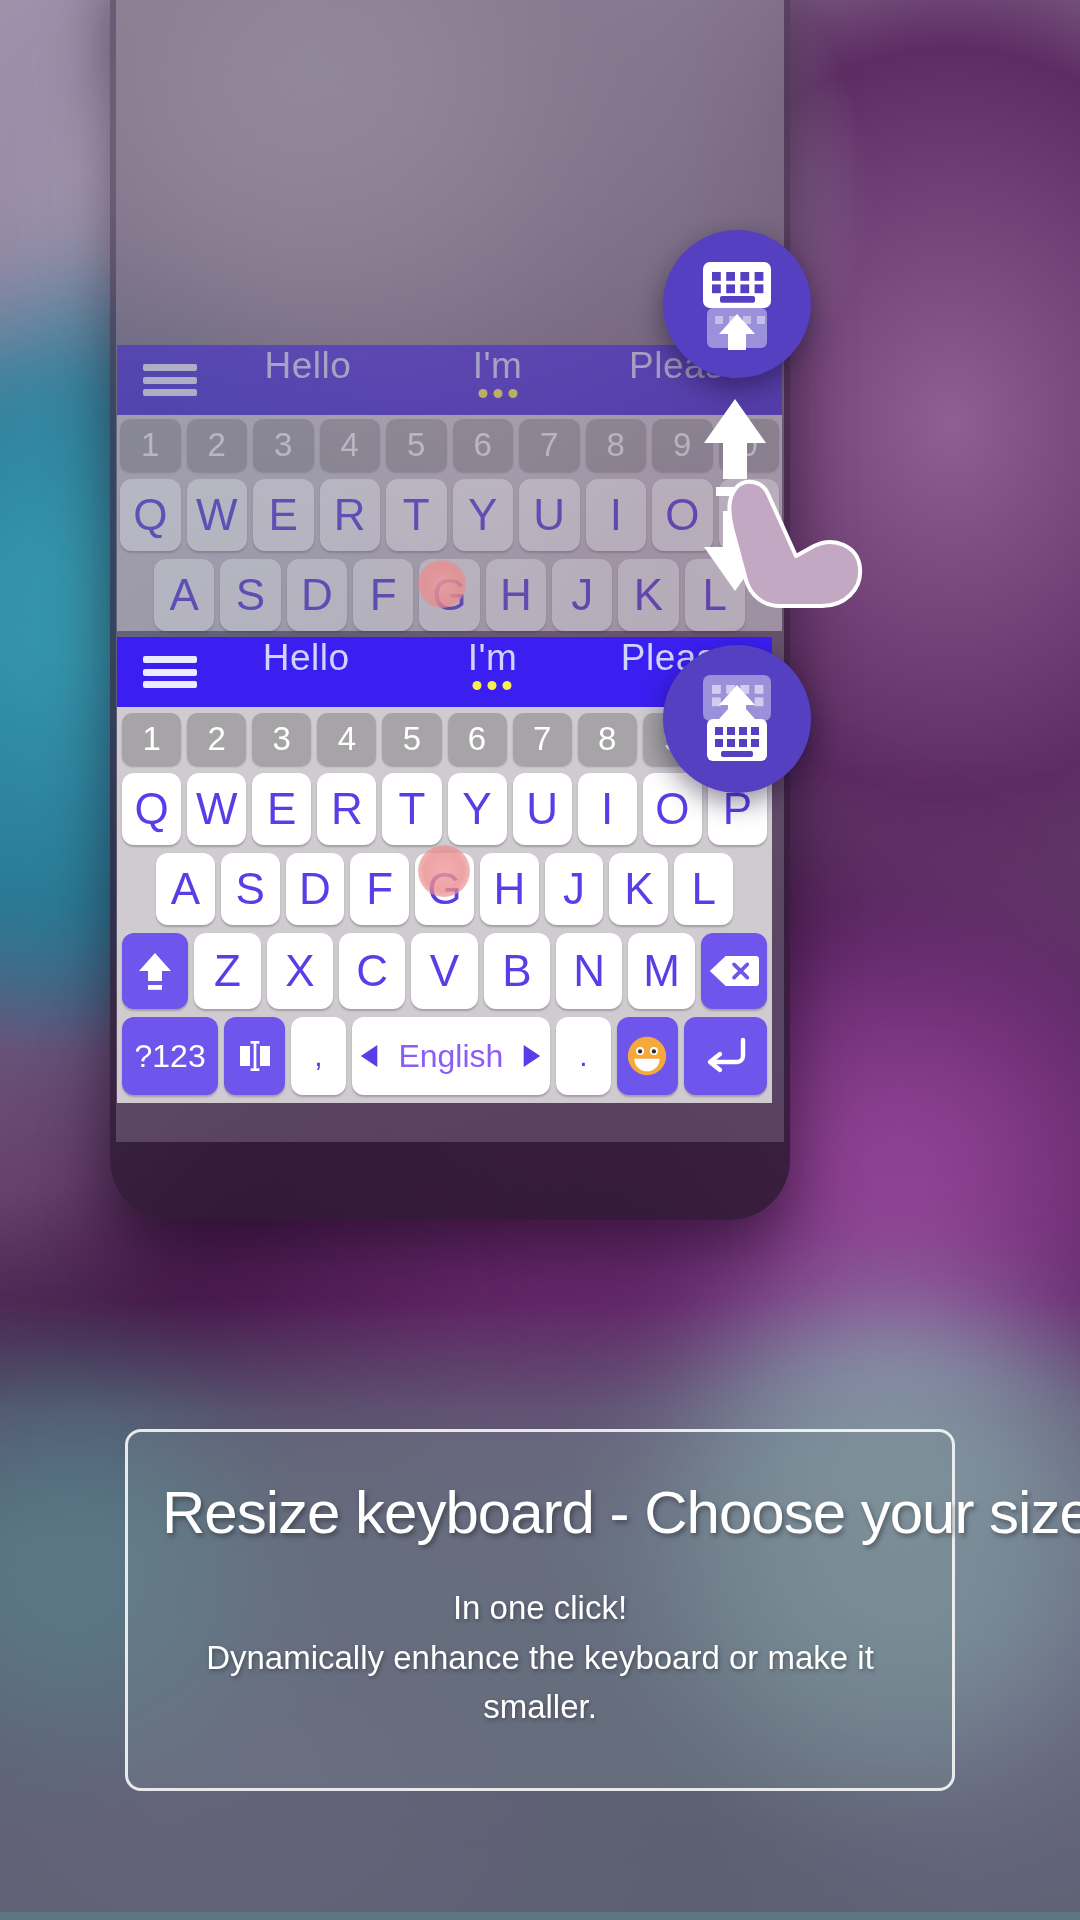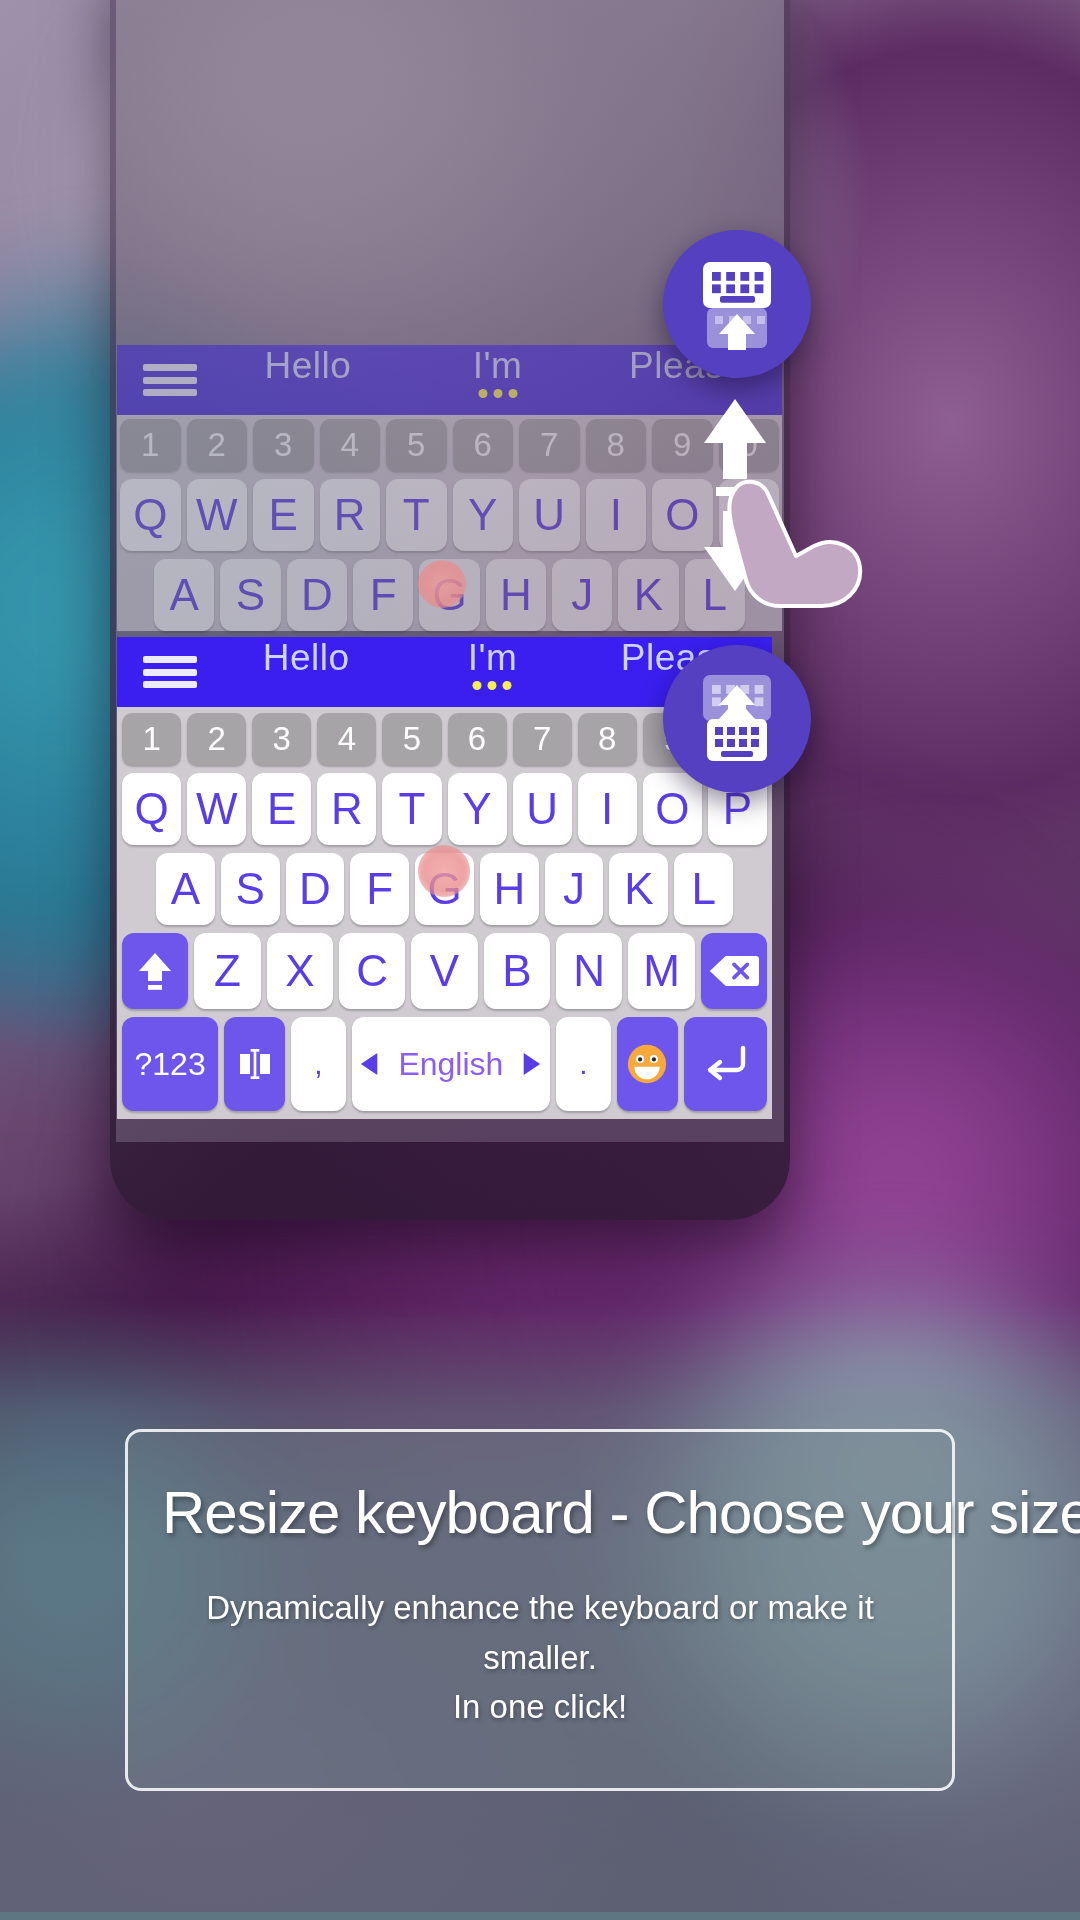--- a/index.html
+++ b/index.html
@@ -98,21 +98,21 @@
     user-select:none;
   }
   .row-num .key{
     background:#a6a4a6; color:#fff; height:52px; font-size:33px; border-radius:10px;
   }
   .row-q .key{ height:72px; font-size:44px; }
   .row-a{ padding:0 34px; }
   .row-a .key{ height:72px; font-size:44px; }
   .key.accent{ background:#6e55ec; color:#fff; }
   .row-z .key{ height:76px; font-size:44px; }
-  .row-b .key{ height:94px; font-size:30px; }
+  .row-b .key{ height:78px; font-size:30px; }
   .key.space{ flex:3.1; font-size:32px; color:#8b5cf6; }
   .key.num123{ flex:1.5; font-size:32px; }
   .key.comma,.key.period{ flex:.85; }
   .key.emoji{ flex:.95; }
   .key.enter{ flex:1.3; }
   .key.cursorkey{ flex:.95; }
 
   
   .ripple{
     position:absolute; width:52px;height:52px;border-radius:50%;
@@ -434,17 +434,17 @@
 
 <svg id="hand" viewBox="0 0 150 140">
   <g fill="#c3a8c4" stroke="#ffffff" stroke-width="4" stroke-linejoin="round">
     <path d="M18 18 C26 8 44 10 50 24 L78 86 L96 76 C116 66 140 76 142 98 C144 120 126 136 104 136 L62 136 C44 136 32 124 28 110 L14 58 C10 40 10 28 18 18 Z"></path>
   </g>
 </svg>
 
 <div id="caption-wrap">
   <div id="caption">
     <div id="cap-title">Resize keyboard - Choose your size</div>
+    <div class="cap-sub">In one click!</div>
     <div class="cap-sub">Dynamically enhance the keyboard or make it smaller.</div>
-    <div class="cap-sub">In one click!</div>
   </div>
 </div>
 <div id="bottom-strip"></div>
 
 </body></html>

